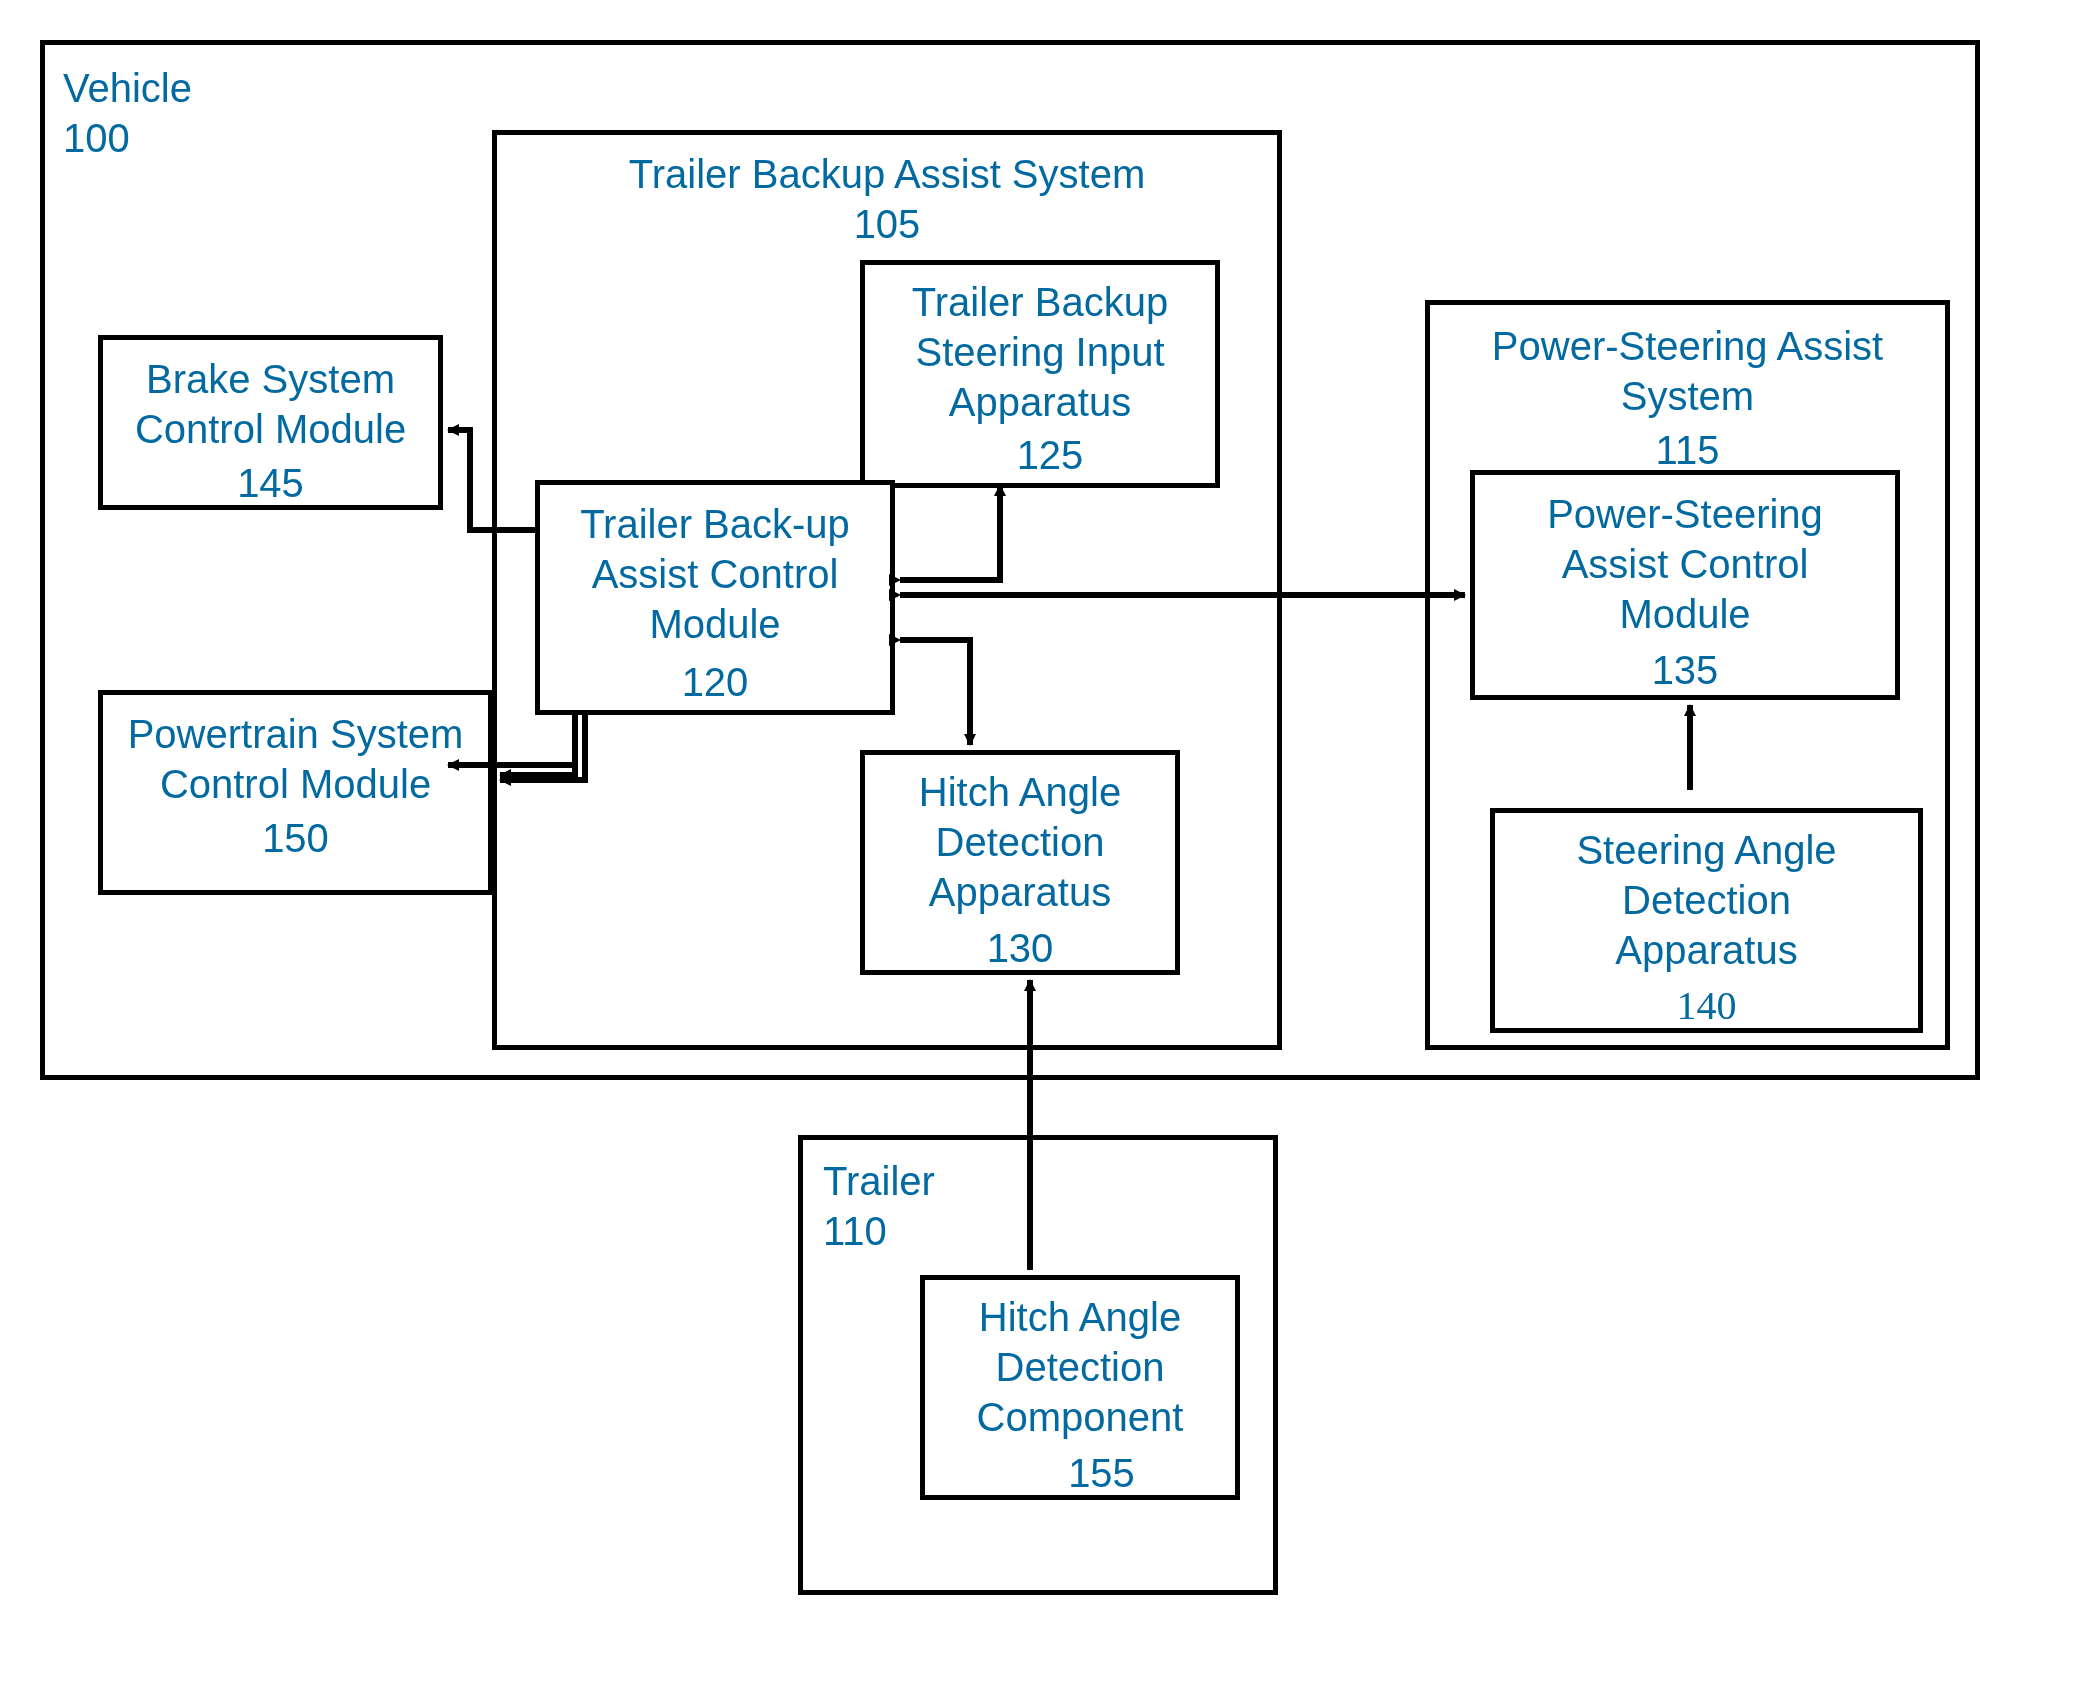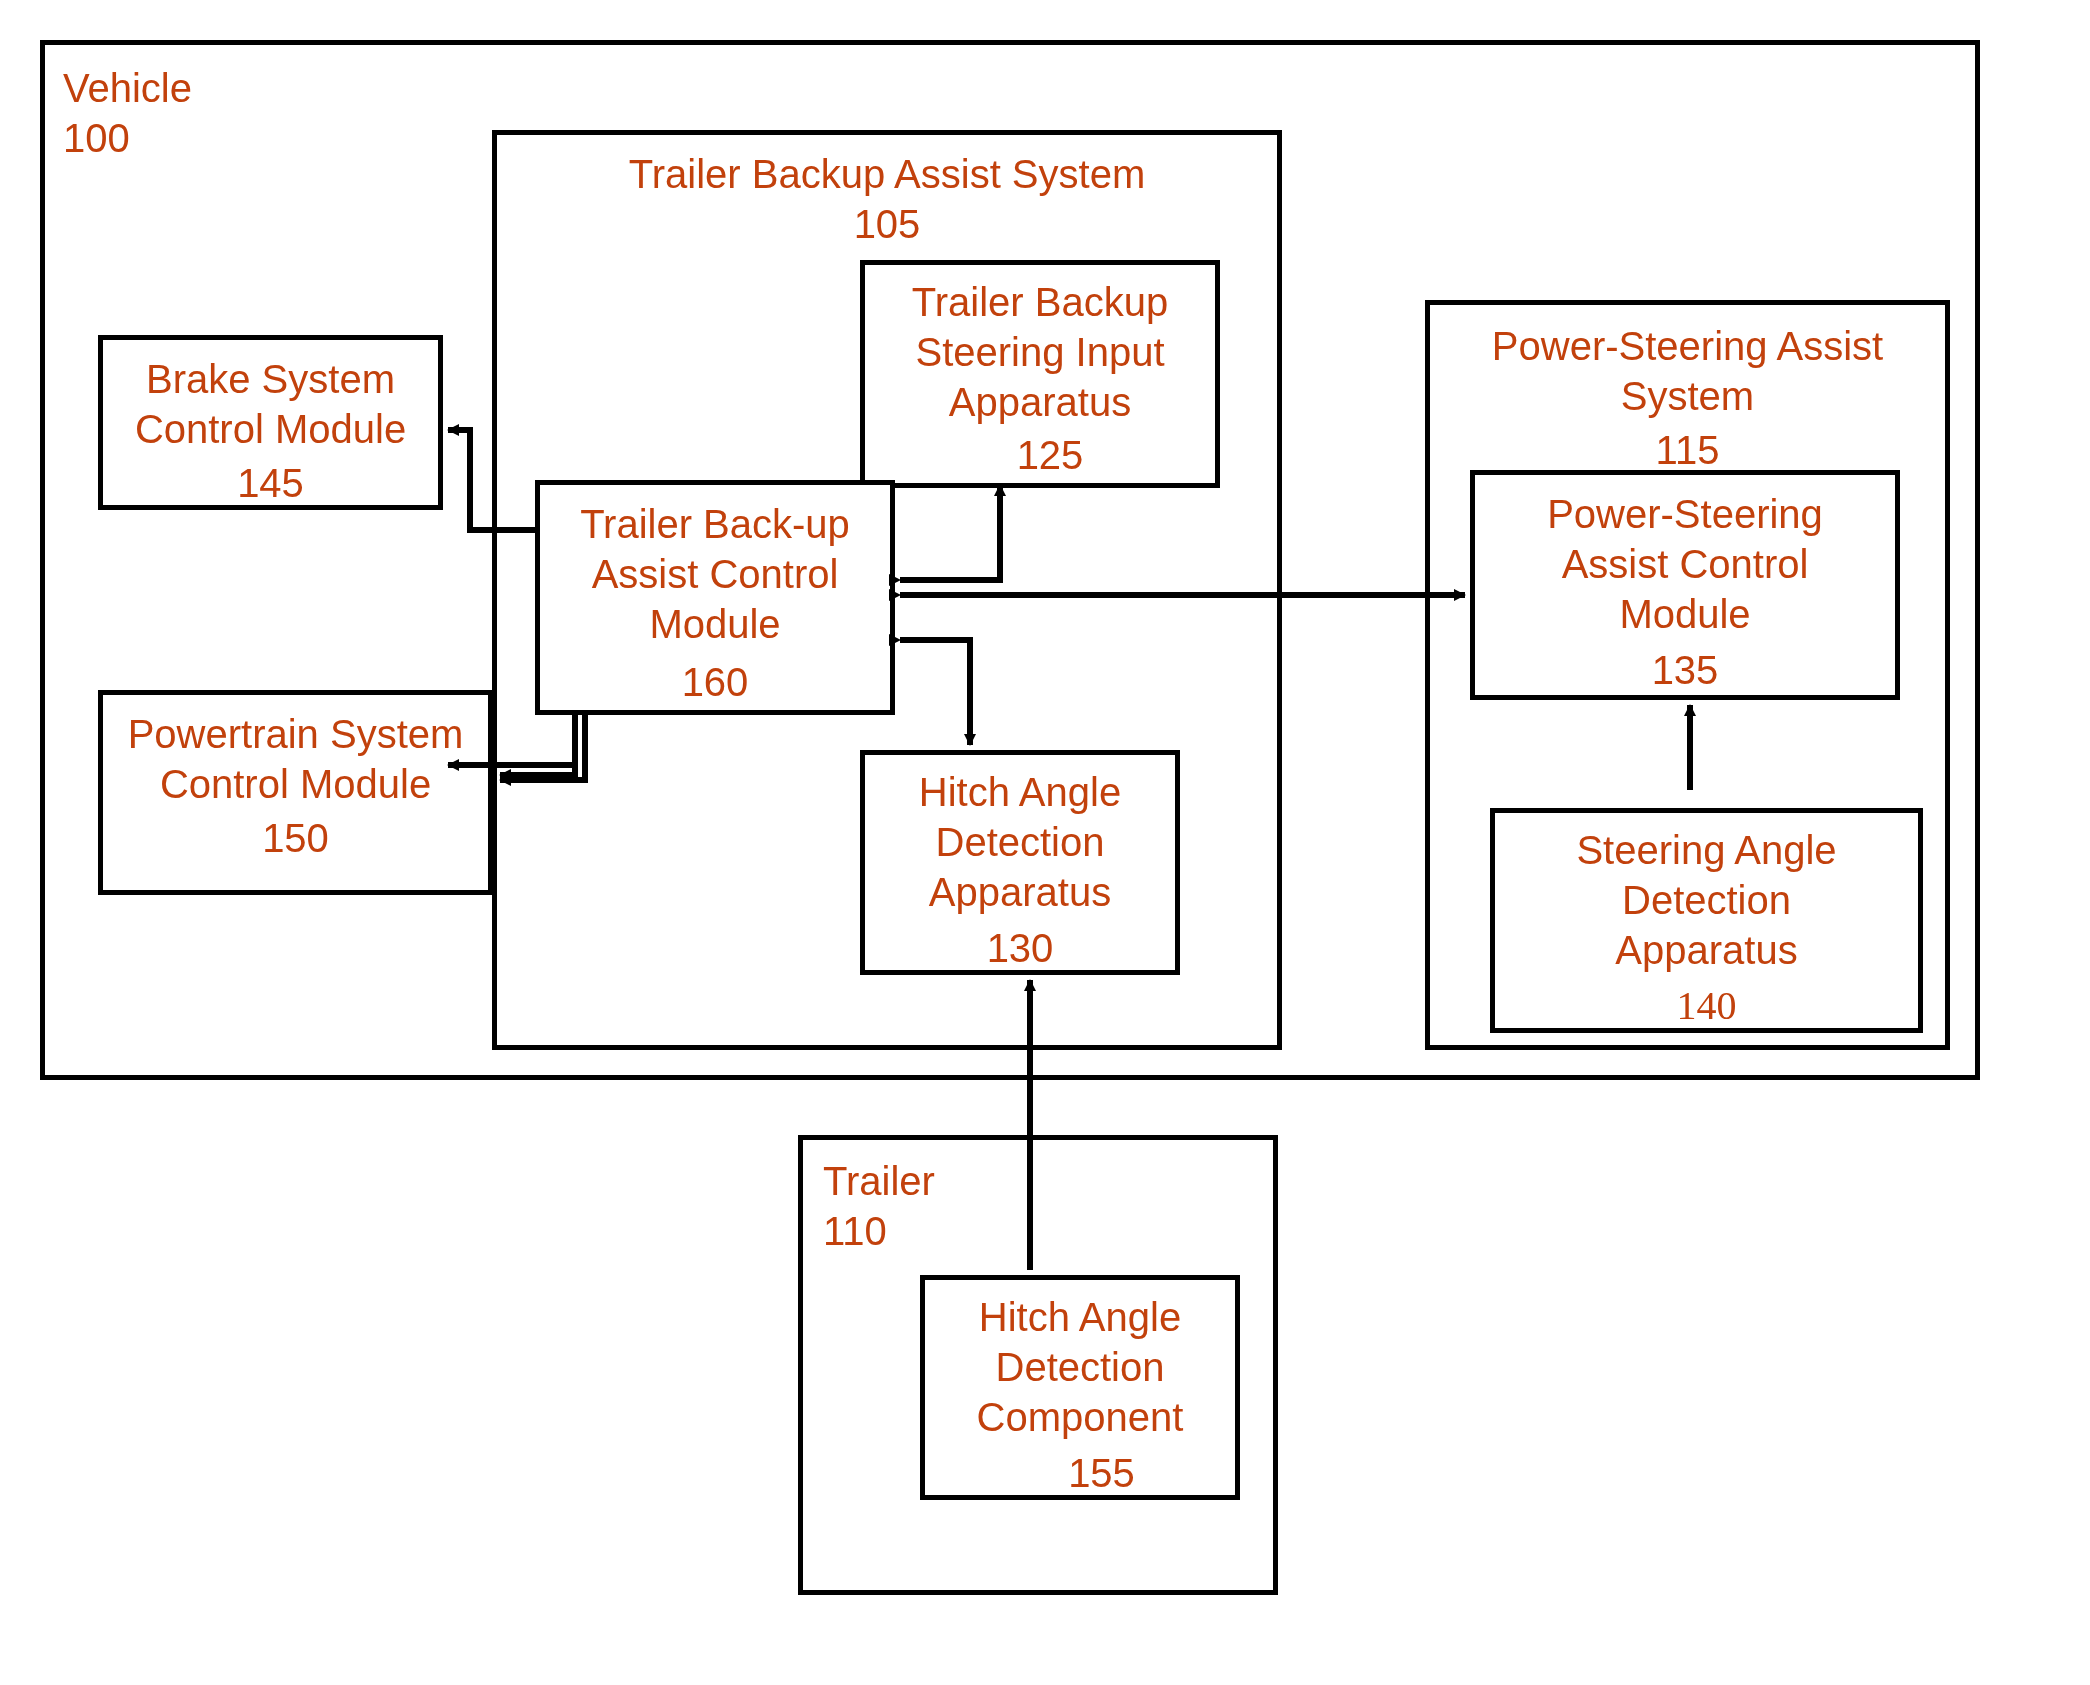--- a/index.html
+++ b/index.html
@@ -19,21 +19,21 @@
     }
     .box {
       position: absolute;
       border: 5px solid #000;
       background: #fff;
     }
     .box-label {
       position: absolute;
       font-size: 40px;
       line-height: 1.25;
-      color: #c2410c;
+      color: #0369a1;
       white-space: pre;
     }
     .center {
       width: 100%;
       text-align: center;
     }
     svg.connectors {
       position: absolute;
       left: 0;
       top: 0;
@@ -62,21 +62,21 @@
     <div class="box-label center" style="left:0; top:12px;">Trailer Backup
 Steering Input
 Apparatus</div>
     <div class="box-label center" style="left:0; top:165px;padding-left:20px;">125</div>
   </div>
 
   <div class="box" style="left:495px; top:440px; width:360px; height:235px;">
     <div class="box-label center" style="left:0; top:14px;">Trailer Back-up
 Assist Control
 Module</div>
-    <div class="box-label center" style="left:0; top:172px;">160</div>
+    <div class="box-label center" style="left:0; top:172px;">120</div>
   </div>
 
   <div class="box" style="left:820px; top:710px; width:320px; height:225px;">
     <div class="box-label center" style="left:0; top:12px;">Hitch Angle
 Detection
 Apparatus</div>
     <div class="box-label center" style="left:0; top:168px;">130</div>
   </div>
 
   <div class="box" style="left:58px; top:295px; width:345px; height:175px;">

